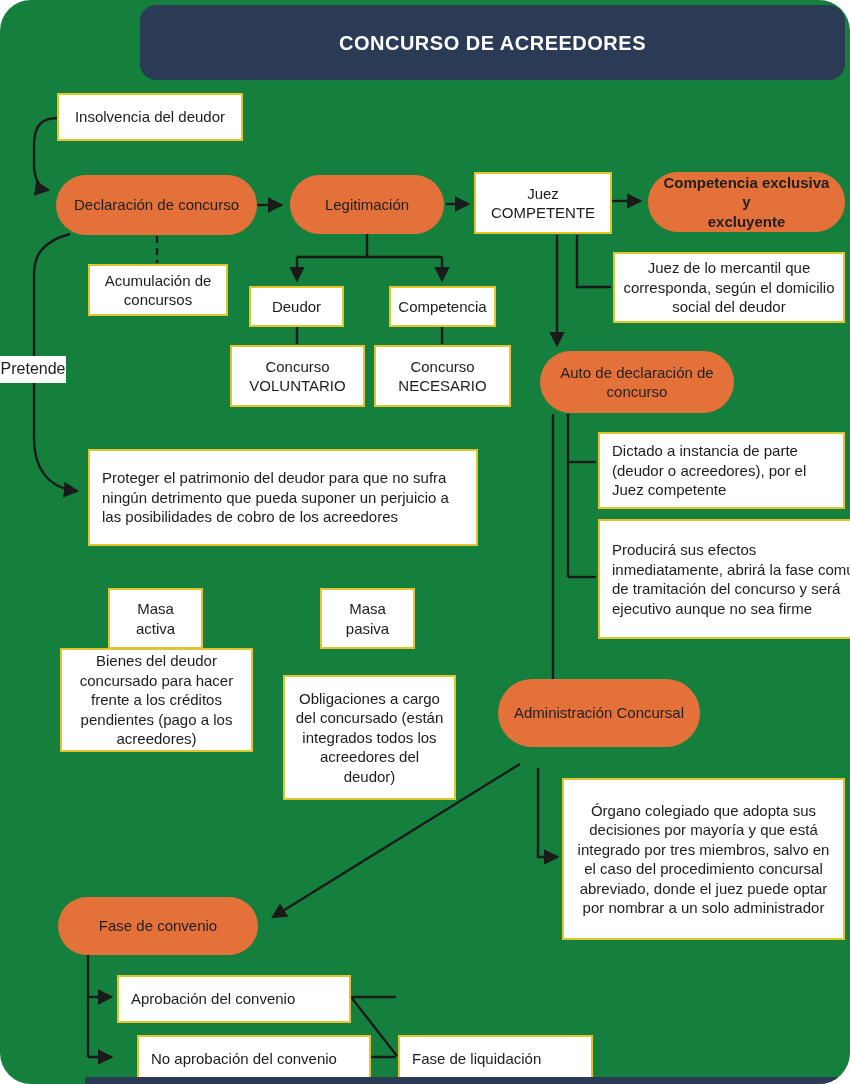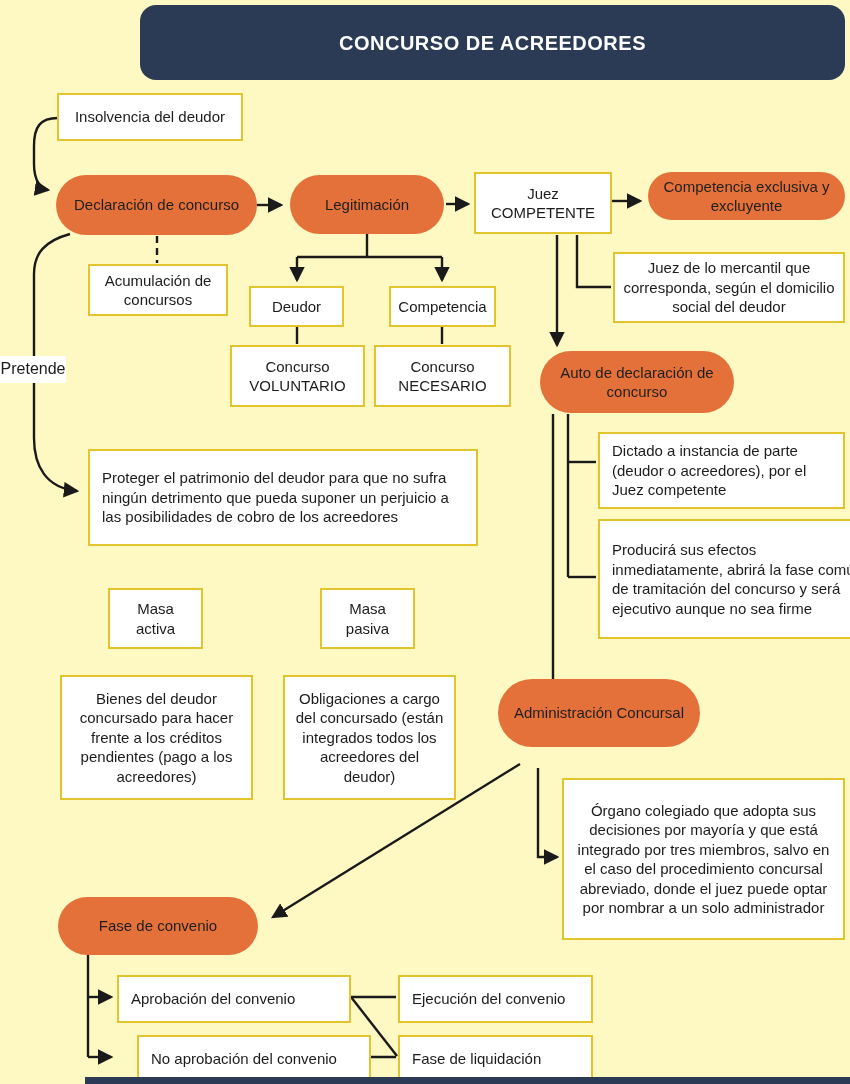--- a/index.html
+++ b/index.html
@@ -1,18 +1,18 @@
 <!DOCTYPE html>
 <html><head>
 <meta charset="utf-8">
 <style>
   html,body{margin:0;padding:0;background:#ffffff;}
   .stage{
-    position:relative;width:850px;height:1084px;background:#fef9c3;
-    font-family:"Liberation Sans",sans-serif;color:#1c1c1c;overflow:hidden;
+    position:relative;width:850px;height:1084px;background:#15803d;
+    font-family:"Liberation Sans",sans-serif;color:#1c1c1c;overflow:hidden;border-radius:31px;
   }
   .wires{position:absolute;left:0;top:0;z-index:0;}
   .node{
     position:absolute;display:flex;align-items:center;justify-content:center;
     text-align:center;white-space:pre-line;font-size:15px;line-height:1.3;
     box-sizing:border-box;z-index:1;
   }
   .box{background:#ffffff;border:2px solid #E2C52C;padding:4px 8px;}
   .box.align-left{text-align:left;justify-content:flex-start;padding:22px 12px;}
   .pill{background:#E5713A;border-radius:999px;color:#1f1f1f;padding:4px 10px;}
@@ -68,21 +68,21 @@
 
   <div class="node box" style="left:57px;top:93px;width:186px;height:48px;">Insolvencia del deudor</div>
 
   <div class="node pill" style="left:56px;top:175px;width:201px;height:60px;">Declaración de concurso</div>
 
   <div class="node pill" style="left:290px;top:175px;width:154px;height:59px;">Legitimación</div>
 
   <div class="node box" style="left:474px;top:172px;width:138px;height:62px;">Juez
 COMPETENTE</div>
 
-  <div class="node pill" style="left:648px;top:172px;width:197px;height:48px;">Competencia exclusiva y
+  <div class="node pill" style="left:648px;top:172px;width:197px;height:60px;font-weight:bold;">Competencia exclusiva y
 excluyente</div>
 
   <div class="node box" style="left:88px;top:264px;width:140px;height:52px;">Acumulación de
 concursos</div>
 
   <div class="node box" style="left:613px;top:252px;width:232px;height:71px;">Juez de lo mercantil que corresponda, según el domicilio social del deudor</div>
 
   <div class="node box" style="left:249px;top:286px;width:95px;height:41px;">Deudor</div>
 
   <div class="node box" style="left:389px;top:286px;width:107px;height:41px;">Competencia</div>
@@ -103,33 +103,32 @@
   <div class="node float-label" style="left:0px;top:356px;width:66px;height:27px;">Pretende</div>
 
   <div class="node box align-left" style="left:88px;top:449px;width:390px;height:97px;">Proteger el patrimonio del deudor para que no sufra ningún detrimento que pueda suponer un perjuicio a las posibilidades de cobro de los acreedores</div>
 
   <div class="node box" style="left:108px;top:588px;width:95px;height:61px;">Masa
 activa</div>
 
   <div class="node box" style="left:320px;top:588px;width:95px;height:61px;">Masa
 pasiva</div>
 
-  <div class="node box" style="left:60px;top:675px;width:193px;height:125px;">Bienes del deudor concursado para hacer frente a los créditos pendientes (pago a los acreedores)</div>
+  <div class="node box" style="left:60px;top:648px;width:193px;height:104px;">Bienes del deudor concursado para hacer frente a los créditos pendientes (pago a los acreedores)</div>
 
   <div class="node box" style="left:283px;top:675px;width:173px;height:125px;">Obligaciones a cargo del concursado (están integrados todos los acreedores del deudor)</div>
 
   <div class="node pill" style="left:498px;top:679px;width:202px;height:68px;">Administración Concursal</div>
 
   <div class="node box" style="left:562px;top:778px;width:283px;height:162px;">Órgano colegiado que adopta sus decisiones por mayoría y que está integrado por tres miembros, salvo en el caso del procedimiento concursal abreviado, donde el juez puede optar por nombrar a un solo administrador</div>
 
   <div class="node pill" style="left:58px;top:897px;width:200px;height:58px;">Fase de convenio</div>
 
   <div class="node box align-left" style="left:117px;top:975px;width:234px;height:48px;">Aprobación del convenio</div>
 
   <div class="node box align-left" style="left:117px;top:1035px;width:234px;height:46px;margin-left:20px;">No aprobación del convenio</div>
 
-  <div class="node box align-left" style="left:398px;top:975px;width:195px;height:47px;">Ejecución del convenio</div>
 
   <div class="node box align-left" style="left:398px;top:1035px;width:195px;height:46px;">Fase de liquidación</div>
 
   <div class="footer-bar" style="left:85px;top:1077px;width:765px;height:7px;"></div>
 
 </div>
 
 </body></html>

